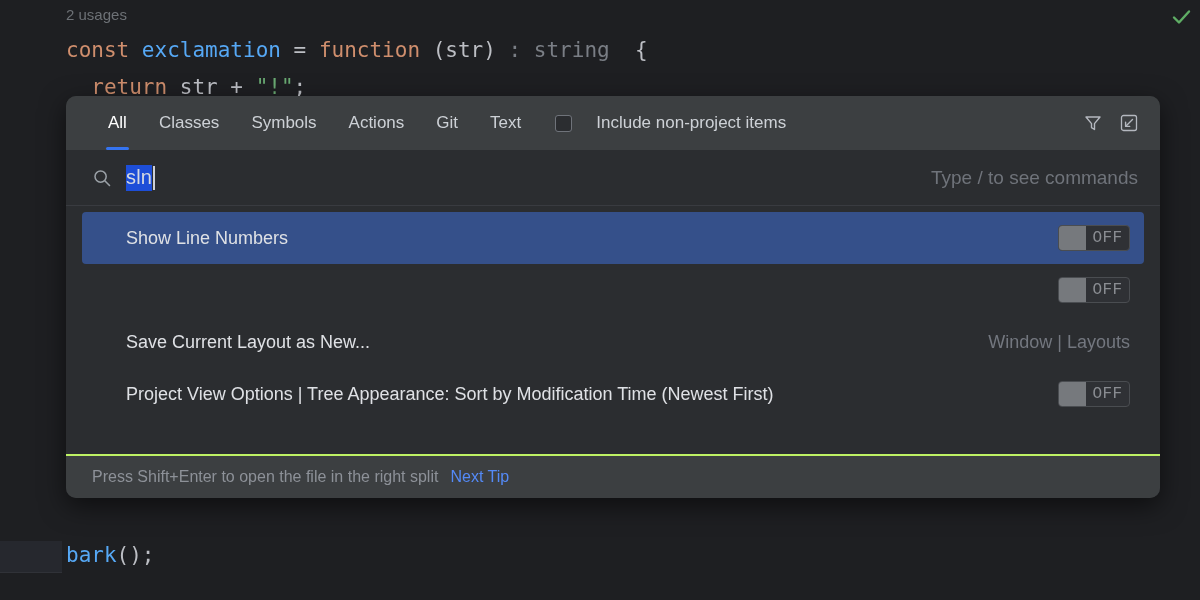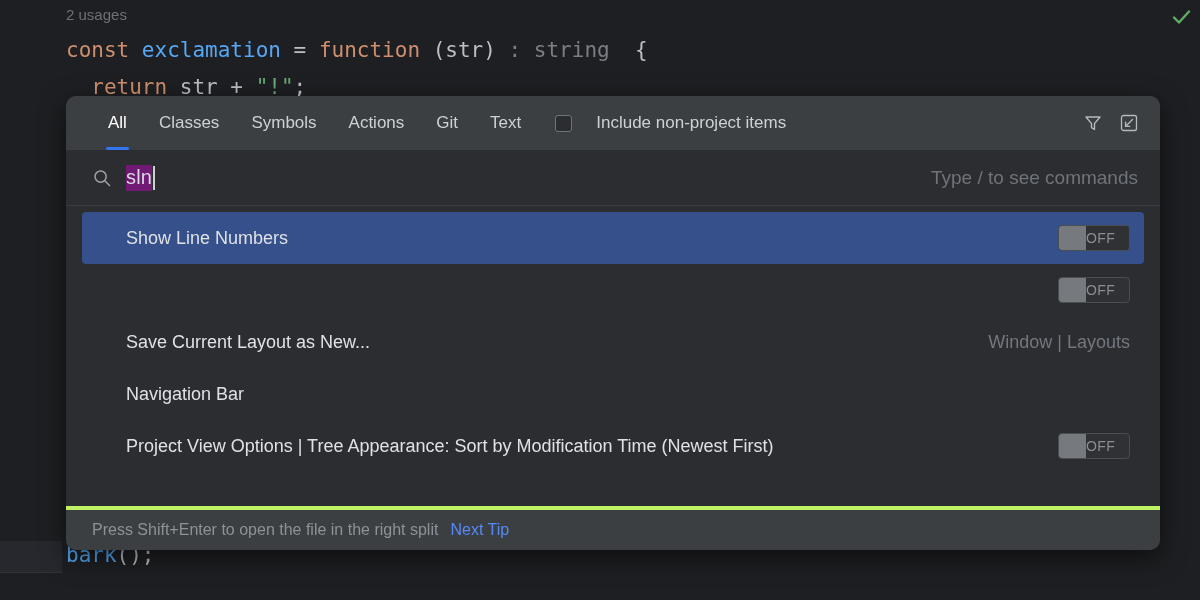--- a/index.html
+++ b/index.html
@@ -162,21 +162,21 @@
   #search-icon { width: 20px; height: 20px; margin-right: 14px; flex: 0 0 auto; }
   #search-text-wrap {
     display: flex;
     align-items: center;
     flex: 1 1 auto;
     min-width: 0;
   }
   #search-value {
     font-size: 20px;
     color: #d6dae0;
-    background: #701a75;
+    background: #1d4ed8;
     padding: 1px 0 2px 0;
     letter-spacing: 0.2px;
   }
   #search-caret {
     width: 2px;
     height: 24px;
     background: #ced0d6;
     margin-left: 1px;
   }
   #commands-hint {
@@ -231,36 +231,37 @@
     overflow: hidden;
     box-sizing: border-box;
   }
   .toggle-knob {
     width: 27px;
     height: 100%;
     background: #76797d;
   }
   .toggle-label {
     flex: 1;
-    text-align: left;
-    font-size: 14px;
+    text-align: center;
+    font-size: 16px;
     color: #8a8d92;
     letter-spacing: 0.4px;
+    font-family: Liberation Mono, monospace;
   }
   #results-spacer { height: 34px; }
 
   
   #dialog-footer {
     height: 44px;
     background: #3c3f41;
     display: flex;
     align-items: center;
     padding: 0 26px;
     box-sizing: border-box;
-    border-top: 4px solid #bef264;
+    border-top: 2px solid #bef264;
   }
   #footer-tip {
     color: #8d9198;
     font-size: 16px;
   }
   #footer-next-tip {
     color: #548af7;
     font-size: 16px;
     margin-left: 12px;
     cursor: default;
@@ -354,24 +355,20 @@
           </span>
         </div>
       </div>
       <div class="result-row">
         <div class="result-main">Save Current Layout as New...</div>
         <div class="result-right">
           <span class="result-location">Window | Layouts</span>
         </div>
       </div>
       <div class="result-row">
-        <div class="result-main">Navigation Bar</div>
-        <div class="result-right"></div>
-      </div>
-      <div class="result-row">
         <div class="result-main">Project View Options | Tree Appearance: Sort by Modification Time (Newest First)</div>
         <div class="result-right">
           <span class="toggle">
             <span class="toggle-knob"></span>
             <span class="toggle-label">OFF</span>
           </span>
         </div>
       </div>
     </div>
   <div id="results-spacer"></div>

